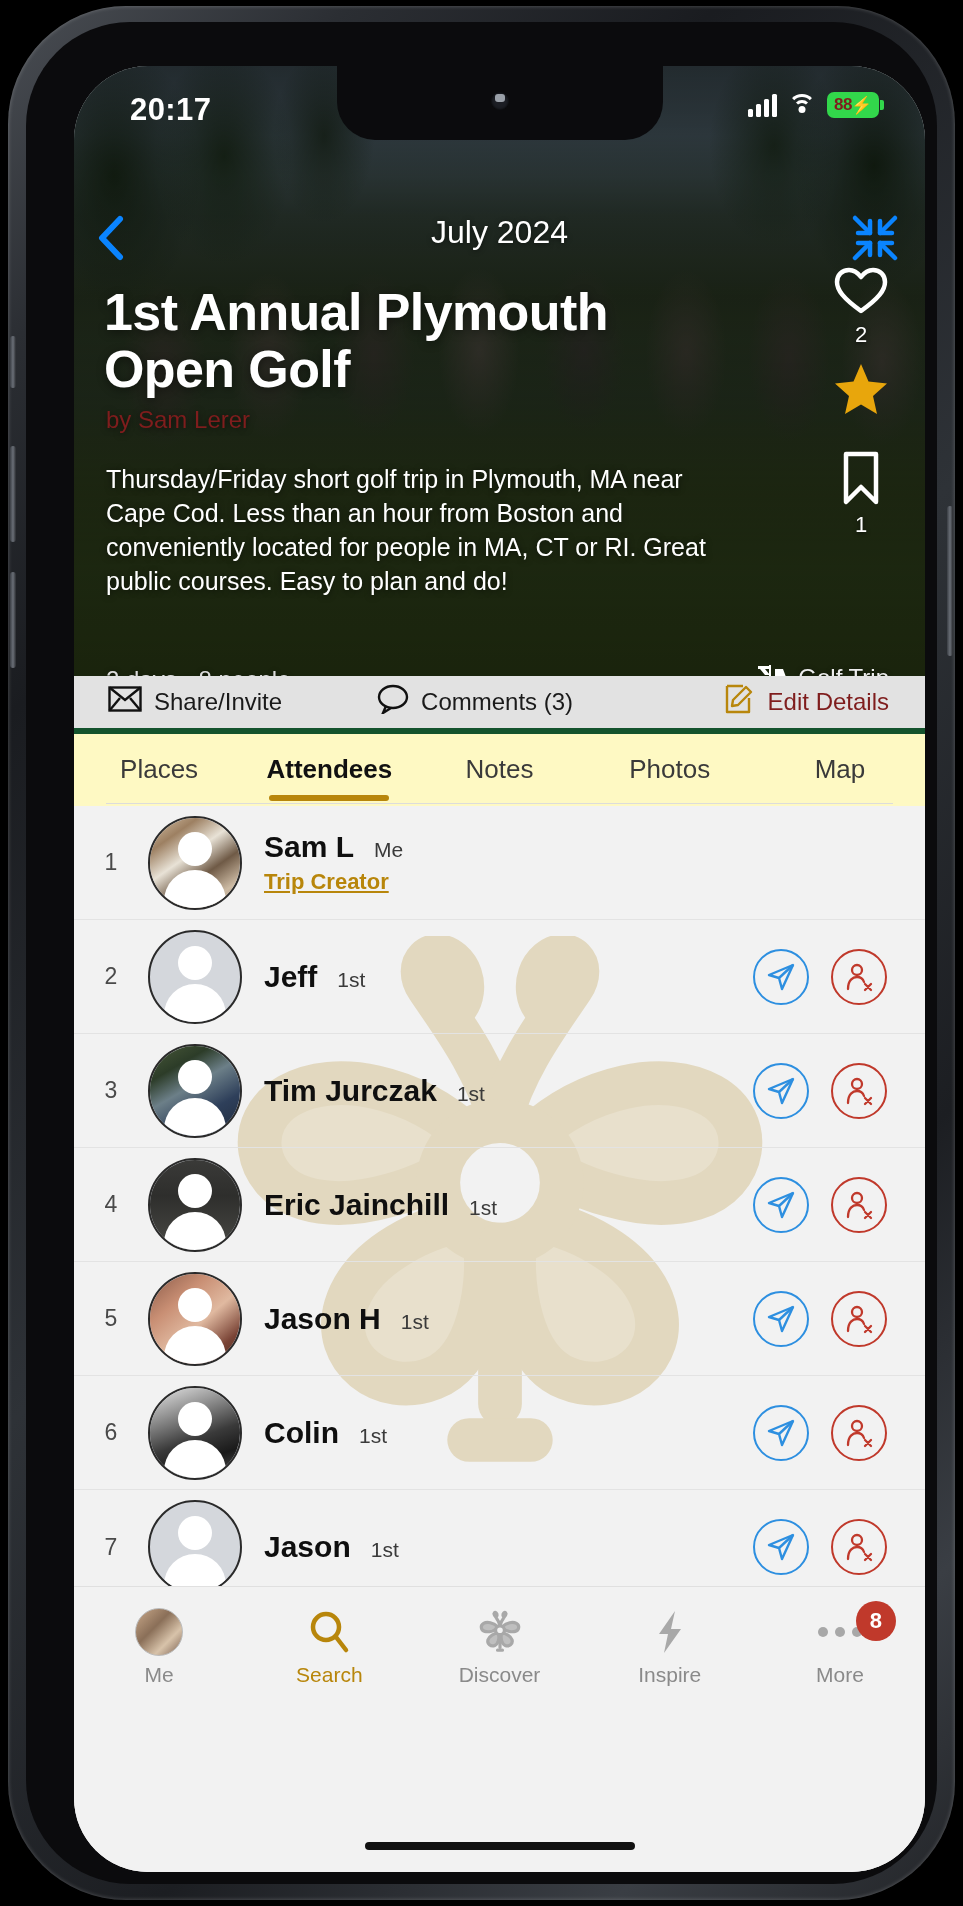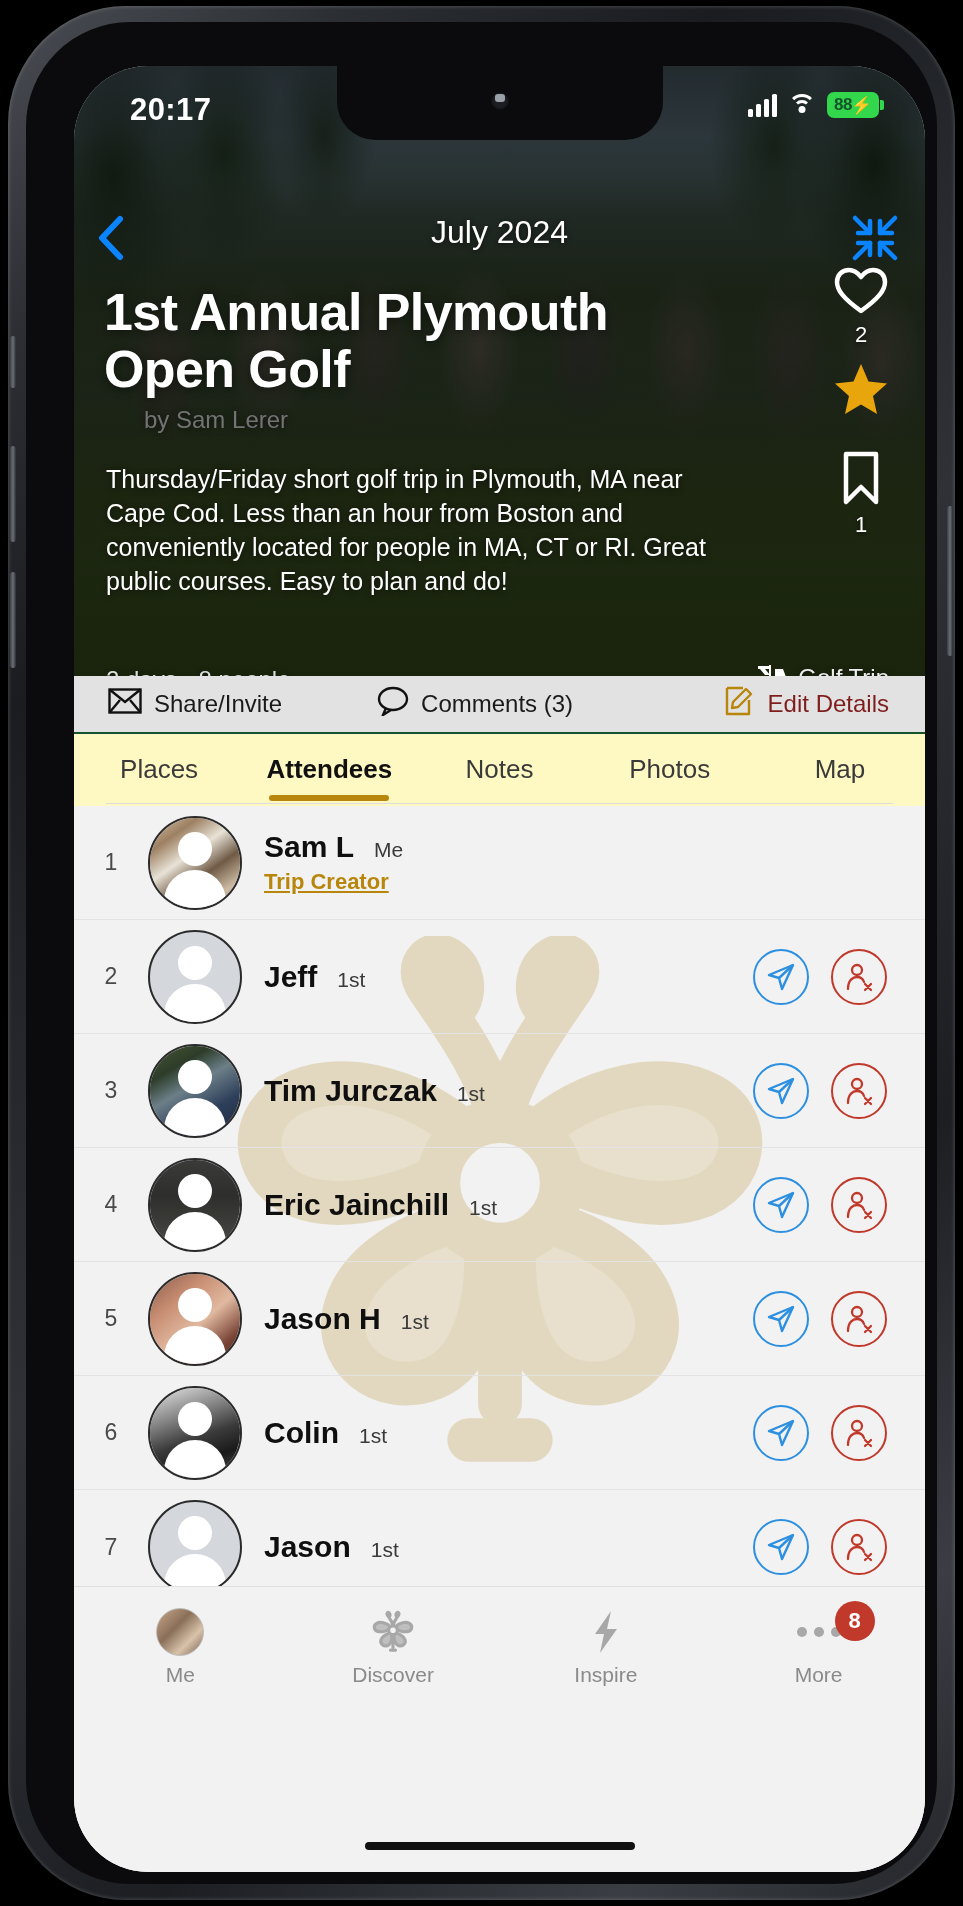--- a/index.html
+++ b/index.html
@@ -77,60 +77,60 @@
   .sig i{ display:block; width:5px; background:#fff; border-radius:1.5px; }
   .sig i:nth-child(1){height:8px}.sig i:nth-child(2){height:13px}
   .sig i:nth-child(3){height:18px}.sig i:nth-child(4){height:23px}
   .wifi{ width:28px; height:22px; position:relative; }
   .wifi b{ position:absolute; border:3px solid #fff; border-bottom-color:transparent; border-left-color:transparent; border-right-color:transparent; border-radius:50%; left:50%; transform:translateX(-50%); }
   .wifi b:nth-child(1){ width:28px;height:28px; top:0; }
   .wifi b:nth-child(2){ width:17px;height:17px; top:6px; }
   .wifi b:nth-child(3){ width:7px;height:7px; top:12px; background:#fff; border:none; border-radius:50%; }
   .batt{ position:relative; width:52px; height:26px; border-radius:7px; background:#32d74b; display:flex; align-items:center; justify-content:center; }
   .batt:after{ content:''; position:absolute; right:-5px; top:8px; width:4px; height:10px; background:#32d74b; border-radius:0 2px 2px 0; }
-  .batt span{ color:#14532d; font-size:17px; font-weight:700; letter-spacing:-.3px; }
+  .batt span{ color:#7f1d1d; font-size:17px; font-weight:700; letter-spacing:-.3px; }
   .bolt{ color:#fff; font-size:17px; font-weight:700; margin-left:-1px; }
 
   .notch{
     position:absolute; left:50%; transform:translateX(-50%); top:0;
     width:326px; height:74px; background:#0b0b0d; border-radius:0 0 38px 38px; z-index:40;
   }
   .notch .cam{ position:absolute; left:50%; transform:translateX(-50%); top:26px; width:18px; height:18px; border-radius:50%; background:#1c1e24; box-shadow:inset 0 0 3px #000; }
   .notch .cam:after{ content:''; position:absolute; left:4px; top:2px; width:10px; height:8px; border-radius:3px; background:#9aa0a8; }
 
   
   .hero-nav{ position:absolute; left:0; top:144px; width:851px; height:60px; z-index:20; }
   .back-chev{ position:absolute; left:22px; top:4px; width:30px; height:48px; cursor:pointer; }
   .hero-title{ position:absolute; left:0; right:0; top:4px; text-align:center; color:#fff; font-size:32px; font-weight:400; text-shadow:0 1px 5px rgba(0,0,0,.5); }
   .collapse-ic{ position:absolute; right:24px; top:2px; width:52px; height:52px; cursor:pointer; }
 
   .big-title{
     position:absolute; left:30px; top:218px; width:590px; z-index:20;
     color:#fff; font-size:52px; line-height:57px; font-weight:800; letter-spacing:-.6px;
     text-shadow:0 2px 10px rgba(0,0,0,.45);
   }
-  .byline{ position:absolute; left:32px; top:340px; z-index:20; color:#737373; font-size:24px; text-shadow:0 1px 6px rgba(0,0,0,.6);margin-left:38px; }
+  .byline{ position:absolute; left:32px; top:340px; z-index:20; color:#7f1d1d; font-size:24px; text-shadow:0 1px 6px rgba(0,0,0,.6); }
   .hero-desc{
     position:absolute; left:32px; top:396px; width:620px; z-index:20;
     color:#fff; font-size:25px; line-height:34px; text-shadow:0 1px 6px rgba(0,0,0,.6);
   }
   .hero-meta{ position:absolute; left:32px; top:600px; z-index:20; color:#ddd; font-size:24px; text-shadow:0 1px 5px rgba(0,0,0,.6); }
   .hero-cat{ position:absolute; right:36px; top:596px; z-index:20; display:flex; align-items:center; gap:9px; color:#eee; font-size:24px; text-shadow:0 1px 5px rgba(0,0,0,.6); }
 
   
   .rail{ position:absolute; right:24px; top:200px; z-index:21; width:80px; text-align:center; }
   .rail-item{ margin-bottom:10px; cursor:pointer; }
   .rail-count{ color:#fff; font-size:22px; margin-top:2px; text-shadow:0 1px 4px rgba(0,0,0,.7); }
   .rail-star{ margin:14px 0 30px; }
 
   
   .actionbar{
     position:absolute; left:0; top:610px; width:851px; height:58px;
     background:#e2e2e2; display:flex; align-items:center; z-index:22;
-    border-bottom:2px solid #14532d;
+    border-bottom:6px solid #14532d;
   }
   .act{ display:flex; align-items:center; gap:12px; font-size:24px; color:#1a1a1a; cursor:pointer; }
   .act-share{ margin-left:34px; }
   .act-comments{ margin-left:95px; }
   .act-edit{ margin-left:auto; margin-right:36px; color:#7f1d1d; }
 
   
   .tabs{
     position:absolute; left:0; top:668px; width:851px; height:72px;
     background:#fef9c3; display:flex; align-items:center; z-index:22;
@@ -523,20 +523,29 @@
         </div>
       </div>
 
       <div class="botnav">
         <div class="nav-item">
           <div class="nav-ic">
               <div class="nav-avatar"></div>
             </div>
           <div class="nav-lbl">Me</div>
         </div>
+        <div class="nav-item active">
+          <div class="nav-ic">
+            <svg width="42" height="44" viewBox="0 0 42 44" fill="none" stroke="#b8860b" stroke-width="4.5" stroke-linecap="round">
+                <circle cx="18" cy="17" r="13"></circle>
+                <path d="M28 27 L38 40"></path>
+              </svg>
+          </div>
+          <div class="nav-lbl">Search</div>
+        </div>
         <div class="nav-item">
           <div class="nav-ic">
             <svg width="48" height="48" viewBox="0 0 240 210" fill="none" stroke="#a8a8a8" stroke-width="16" stroke-linecap="round" stroke-linejoin="round">
               <path d="M120 72 C114 50 100 32 92 20 C86 11 94 4 101 10 C108 16 106 28 99 30"></path>
               <path d="M120 72 C126 50 140 32 148 20 C154 11 146 4 139 10 C132 16 134 28 141 30"></path>
               <path d="M108 78 C86 58 56 52 38 62 C20 72 24 96 44 102 C64 108 92 98 108 86 Z" fill="#bfbfbf"></path>
               <path d="M132 78 C154 58 184 52 202 62 C220 72 216 96 196 102 C176 108 148 98 132 86 Z" fill="#bfbfbf"></path>
               <path d="M110 110 C92 112 66 124 60 144 C54 164 74 180 94 172 C112 165 116 136 114 118 Z" fill="#bfbfbf"></path>
               <path d="M130 110 C148 112 174 124 180 144 C186 164 166 180 146 172 C128 165 124 136 126 118 Z" fill="#bfbfbf"></path>
               <circle cx="120" cy="96" r="22" fill="#f2f2f2"></circle>

